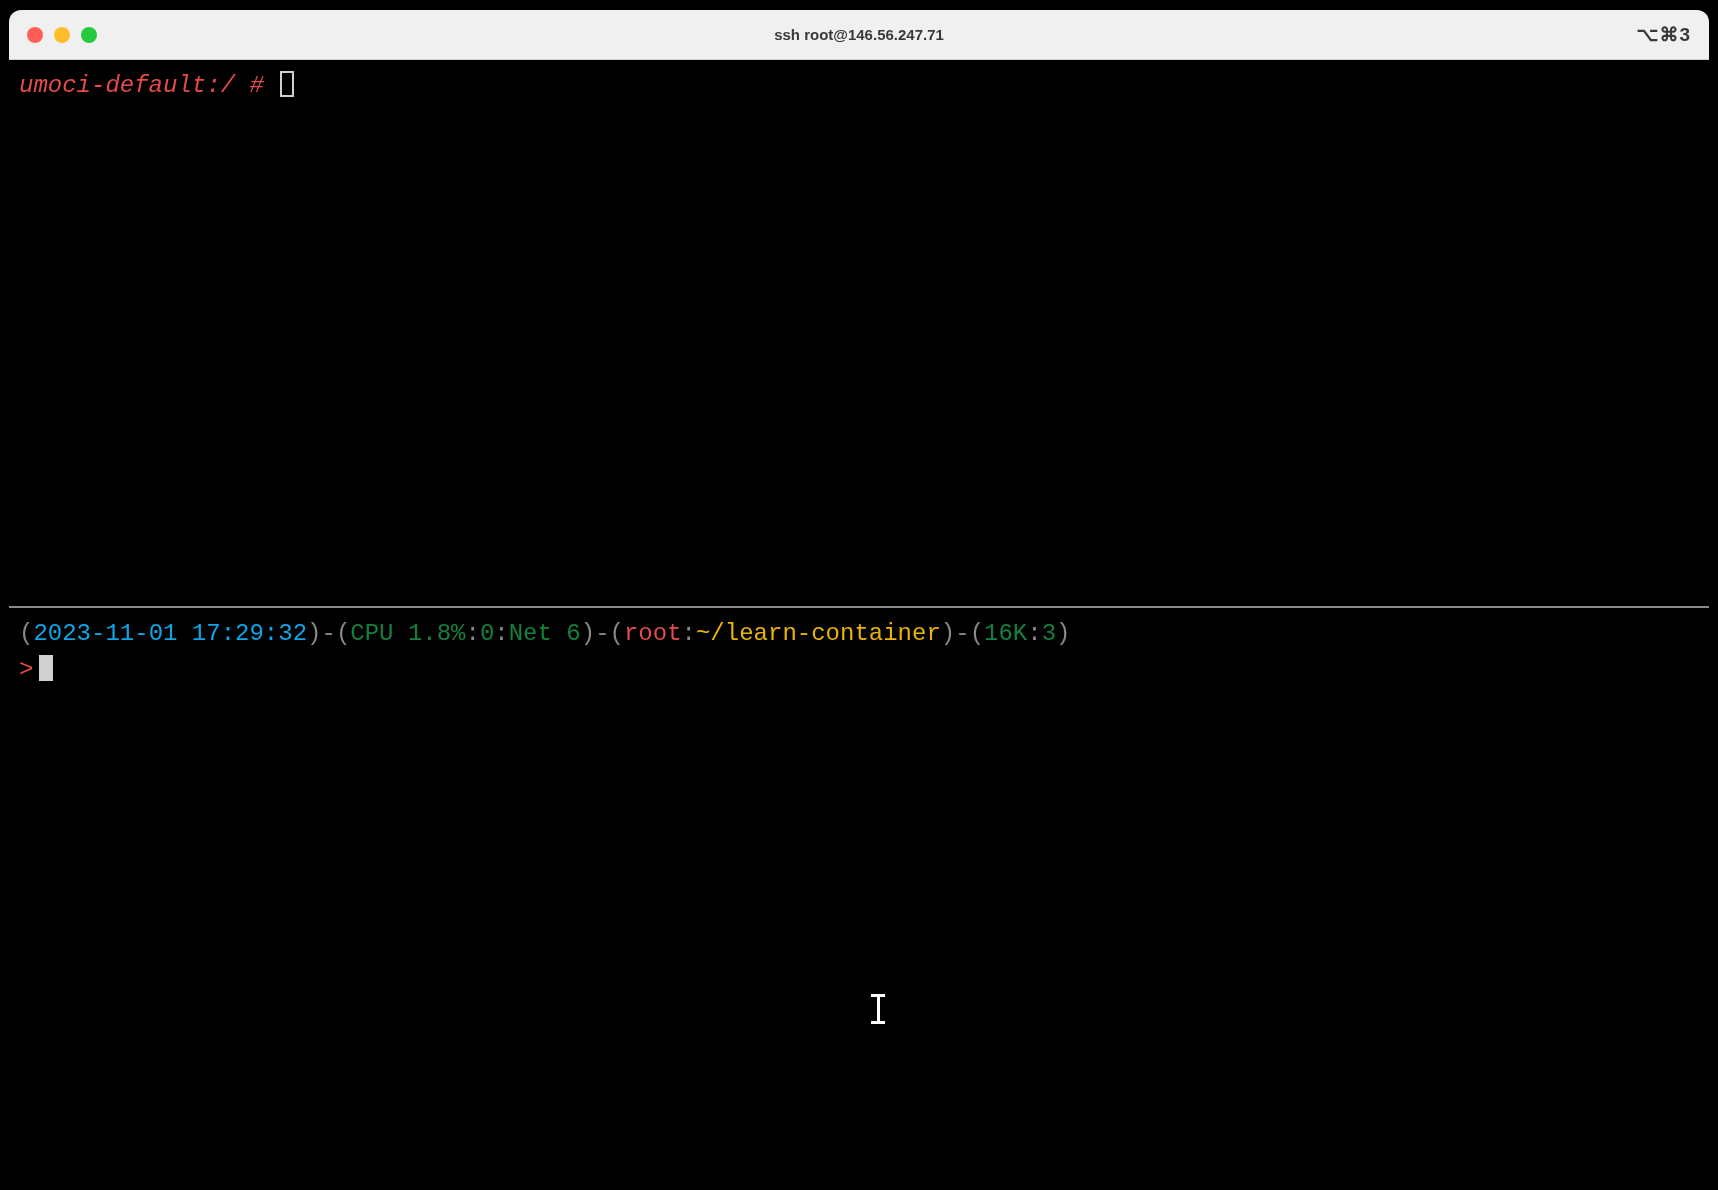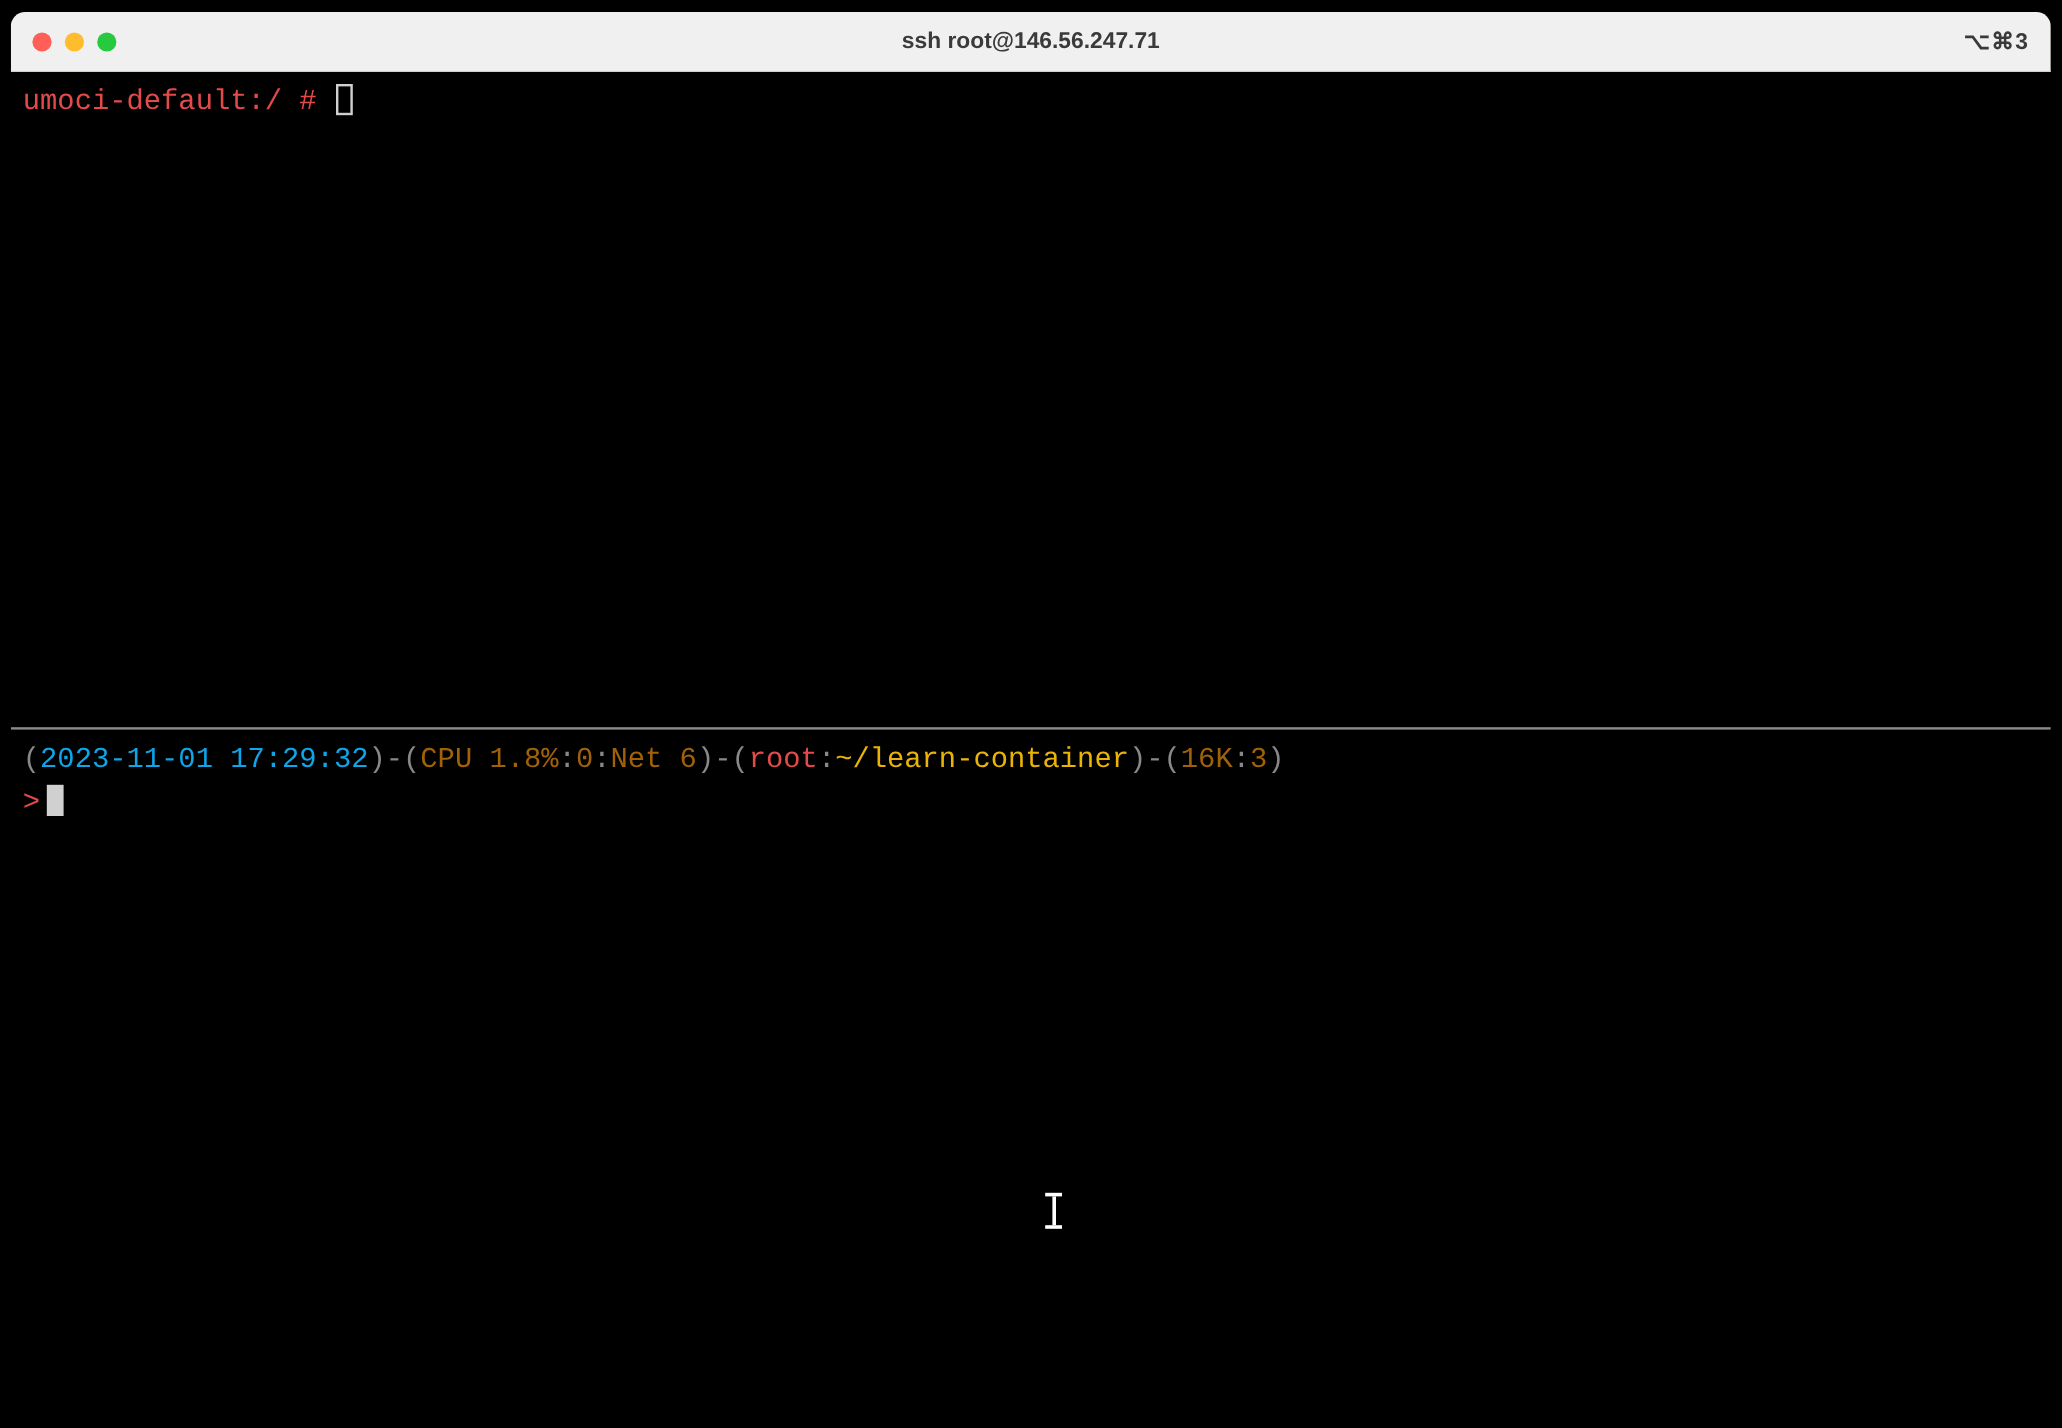--- a/index.html
+++ b/index.html
@@ -52,21 +52,21 @@
     
     .traffic-light.red { background: #ff5f56; }
     .traffic-light.yellow { background: #ffbd2e; }
     .traffic-light.green { background: #27c93f; }
     
     .window-title {
       position: absolute;
       left: 50%;
       transform: translateX(-50%);
       color: #3a3a3a;
-      font-size: 19px;
+      font-size: 15px;
       font-weight: 600;
       font-family: -apple-system, BlinkMacSystemFont, 'Segoe UI', sans-serif;
     }
     
     .shortcut-indicator {
       margin-left: auto;
       color: #3a3a3a;
       font-size: 19px;
       font-weight: 600;
       font-family: -apple-system, BlinkMacSystemFont, 'Segoe UI', sans-serif;
@@ -78,34 +78,35 @@
       height: calc(100% - 50px);
       font-size: 24px;
       line-height: 1.5;
       position: relative;
     }
     
     .pane-top {
       height: 548px;
       padding: 8px 10px;
       border-bottom: 2px solid #8a8a8a;
+      font-style: italic;
     }
     
     .pane-bottom {
       padding: 8px 10px;
     }
     
     .prompt-line {
       white-space: pre;
     }
     
     .red-text { color: #e34b4b; }
     .gray-text { color: #888888; }
     .cyan-text { color: #0ea5e9; }
-    .yellow-text { color: #a16207; text-align: center; }
+    .yellow-text { color: #15803d; text-align: center; }
     .green-text { color: #eab308; }
     
     .cursor-hollow {
       display: inline-block;
       width: 14px;
       height: 26px;
       border: 2px solid #d0d0d0;
       vertical-align: middle;
       margin-left: 2px;
       position: relative;

